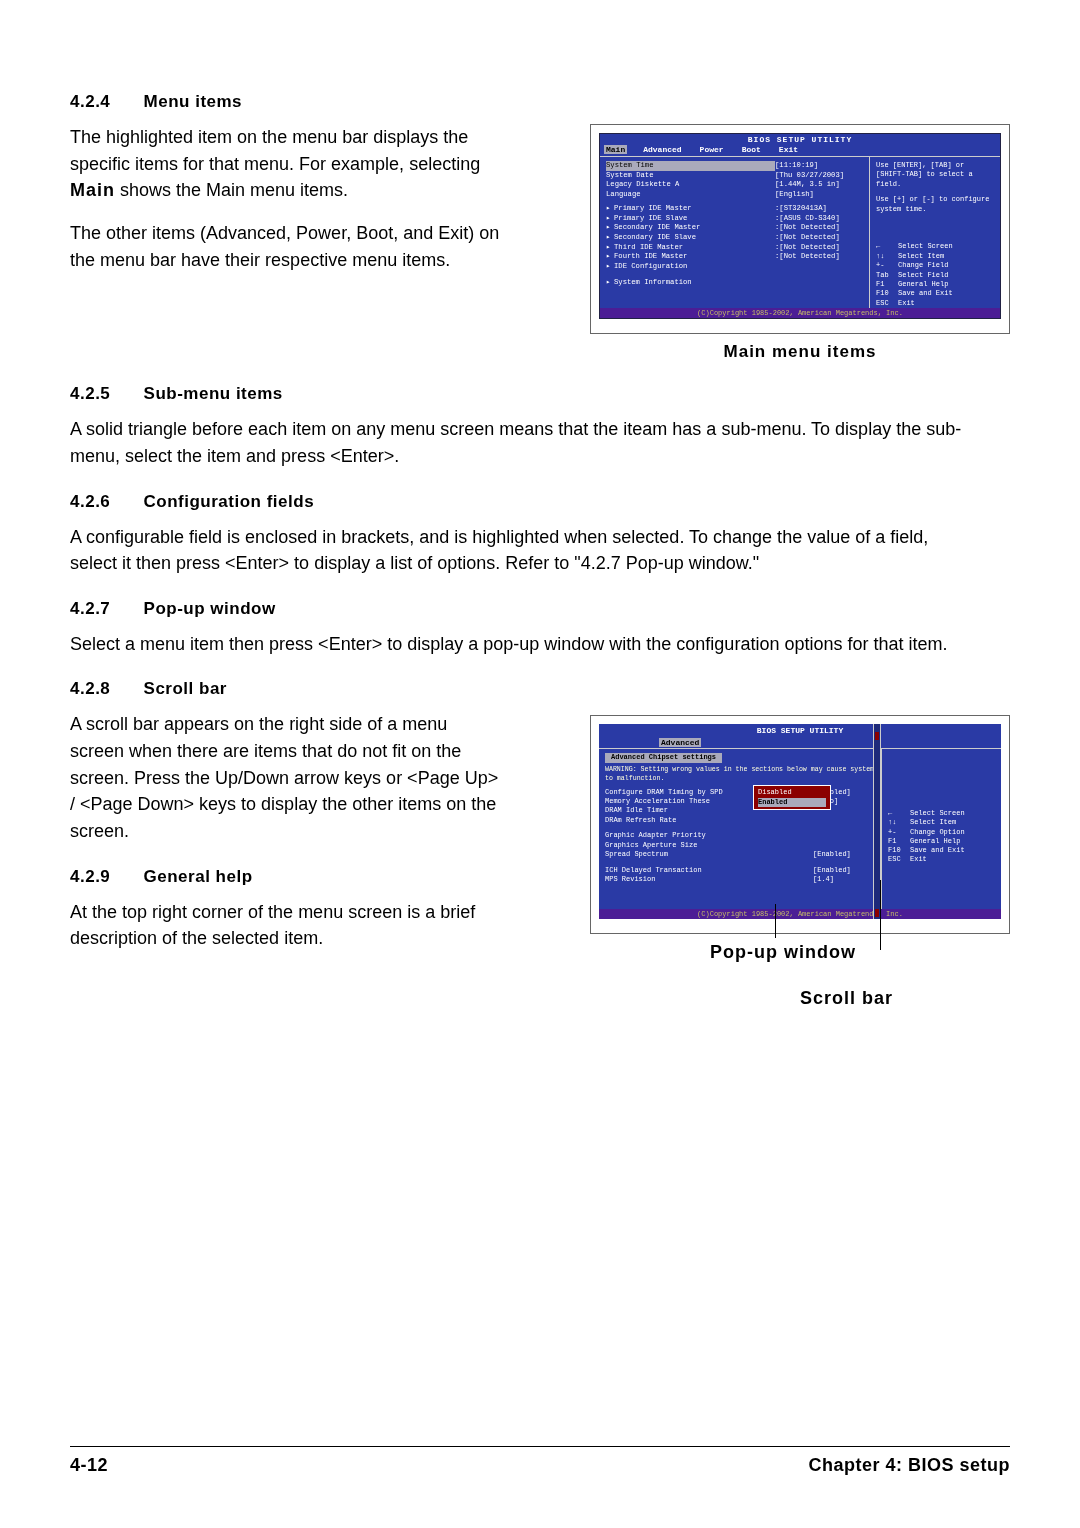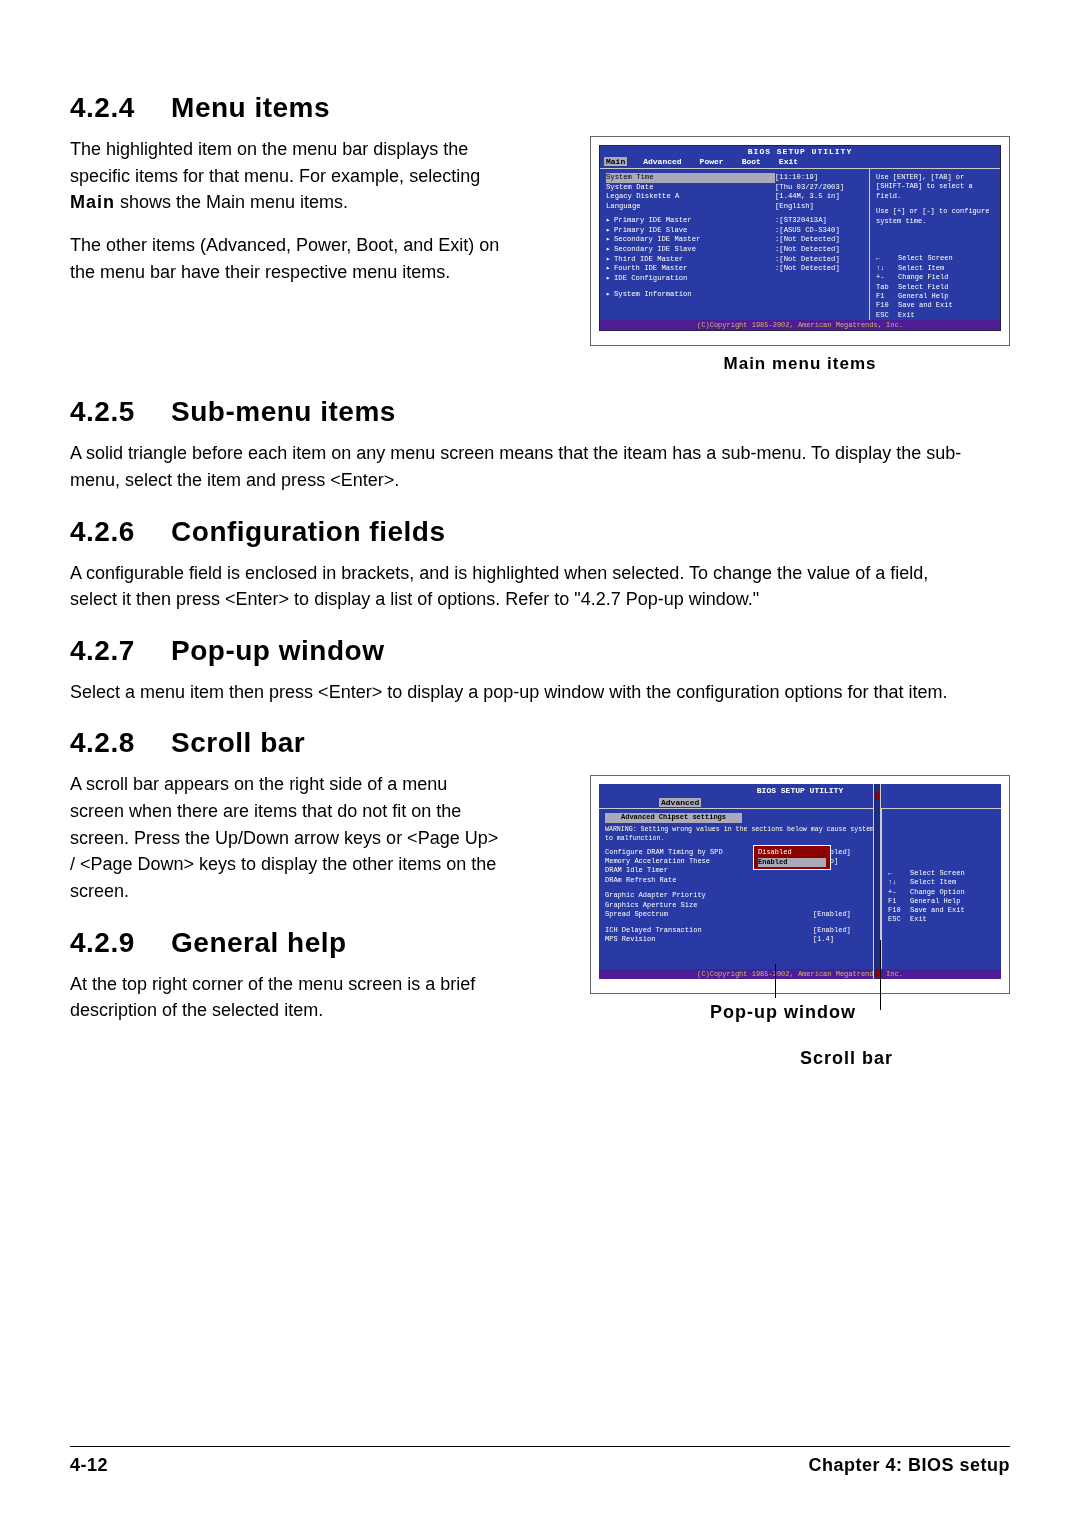--- a/index.html
+++ b/index.html
@@ -9,21 +9,21 @@
     width: 1080px;
     height: 1528px;
     padding: 70px 70px 50px 70px;
     position: relative;
     color: #000;
   }
   .content-wrapper {
     position: relative;
   }
   .section-heading {
-    font-size: 28px;
+    font-size: 17px;
     font-weight: bold;
     letter-spacing: 0.5px;
     margin-bottom: 12px;
     margin-top: 22px;
   }
   .section-heading .num { display: inline-block; margin-right: 28px; }
   .para {
     font-size: 18px;
     line-height: 1.48;
     margin-bottom: 16px;
@@ -149,21 +149,21 @@
     background: #2a3aa5;
   }
   .bios2-left {
     flex: 1;
     padding: 4px 4px 24px 6px;
     color: #fff;
     font-size: 7px;
     line-height: 1.35;
     position: relative;
   }
-  .bios2-head { background: #aab; color: #000; display: inline-block; padding: 0 16px; font-weight: bold; }
+  .bios2-head { background: #aab; color: #000; display: inline-block; padding: 0 6px; font-weight: bold; }
   .bios2-row { display: flex; }
   .bios2-row .lbl { flex: 1; }
   .bios2-row .val { flex: 0 0 64px; }
   .bios2-warn { color: #ffd; font-size: 6.6px; margin: 3px 0 4px 0; }
   .bios2-popup {
     position: absolute;
     left: 154px;
     top: 36px;
     width: 78px;
     background: #8b0000;

